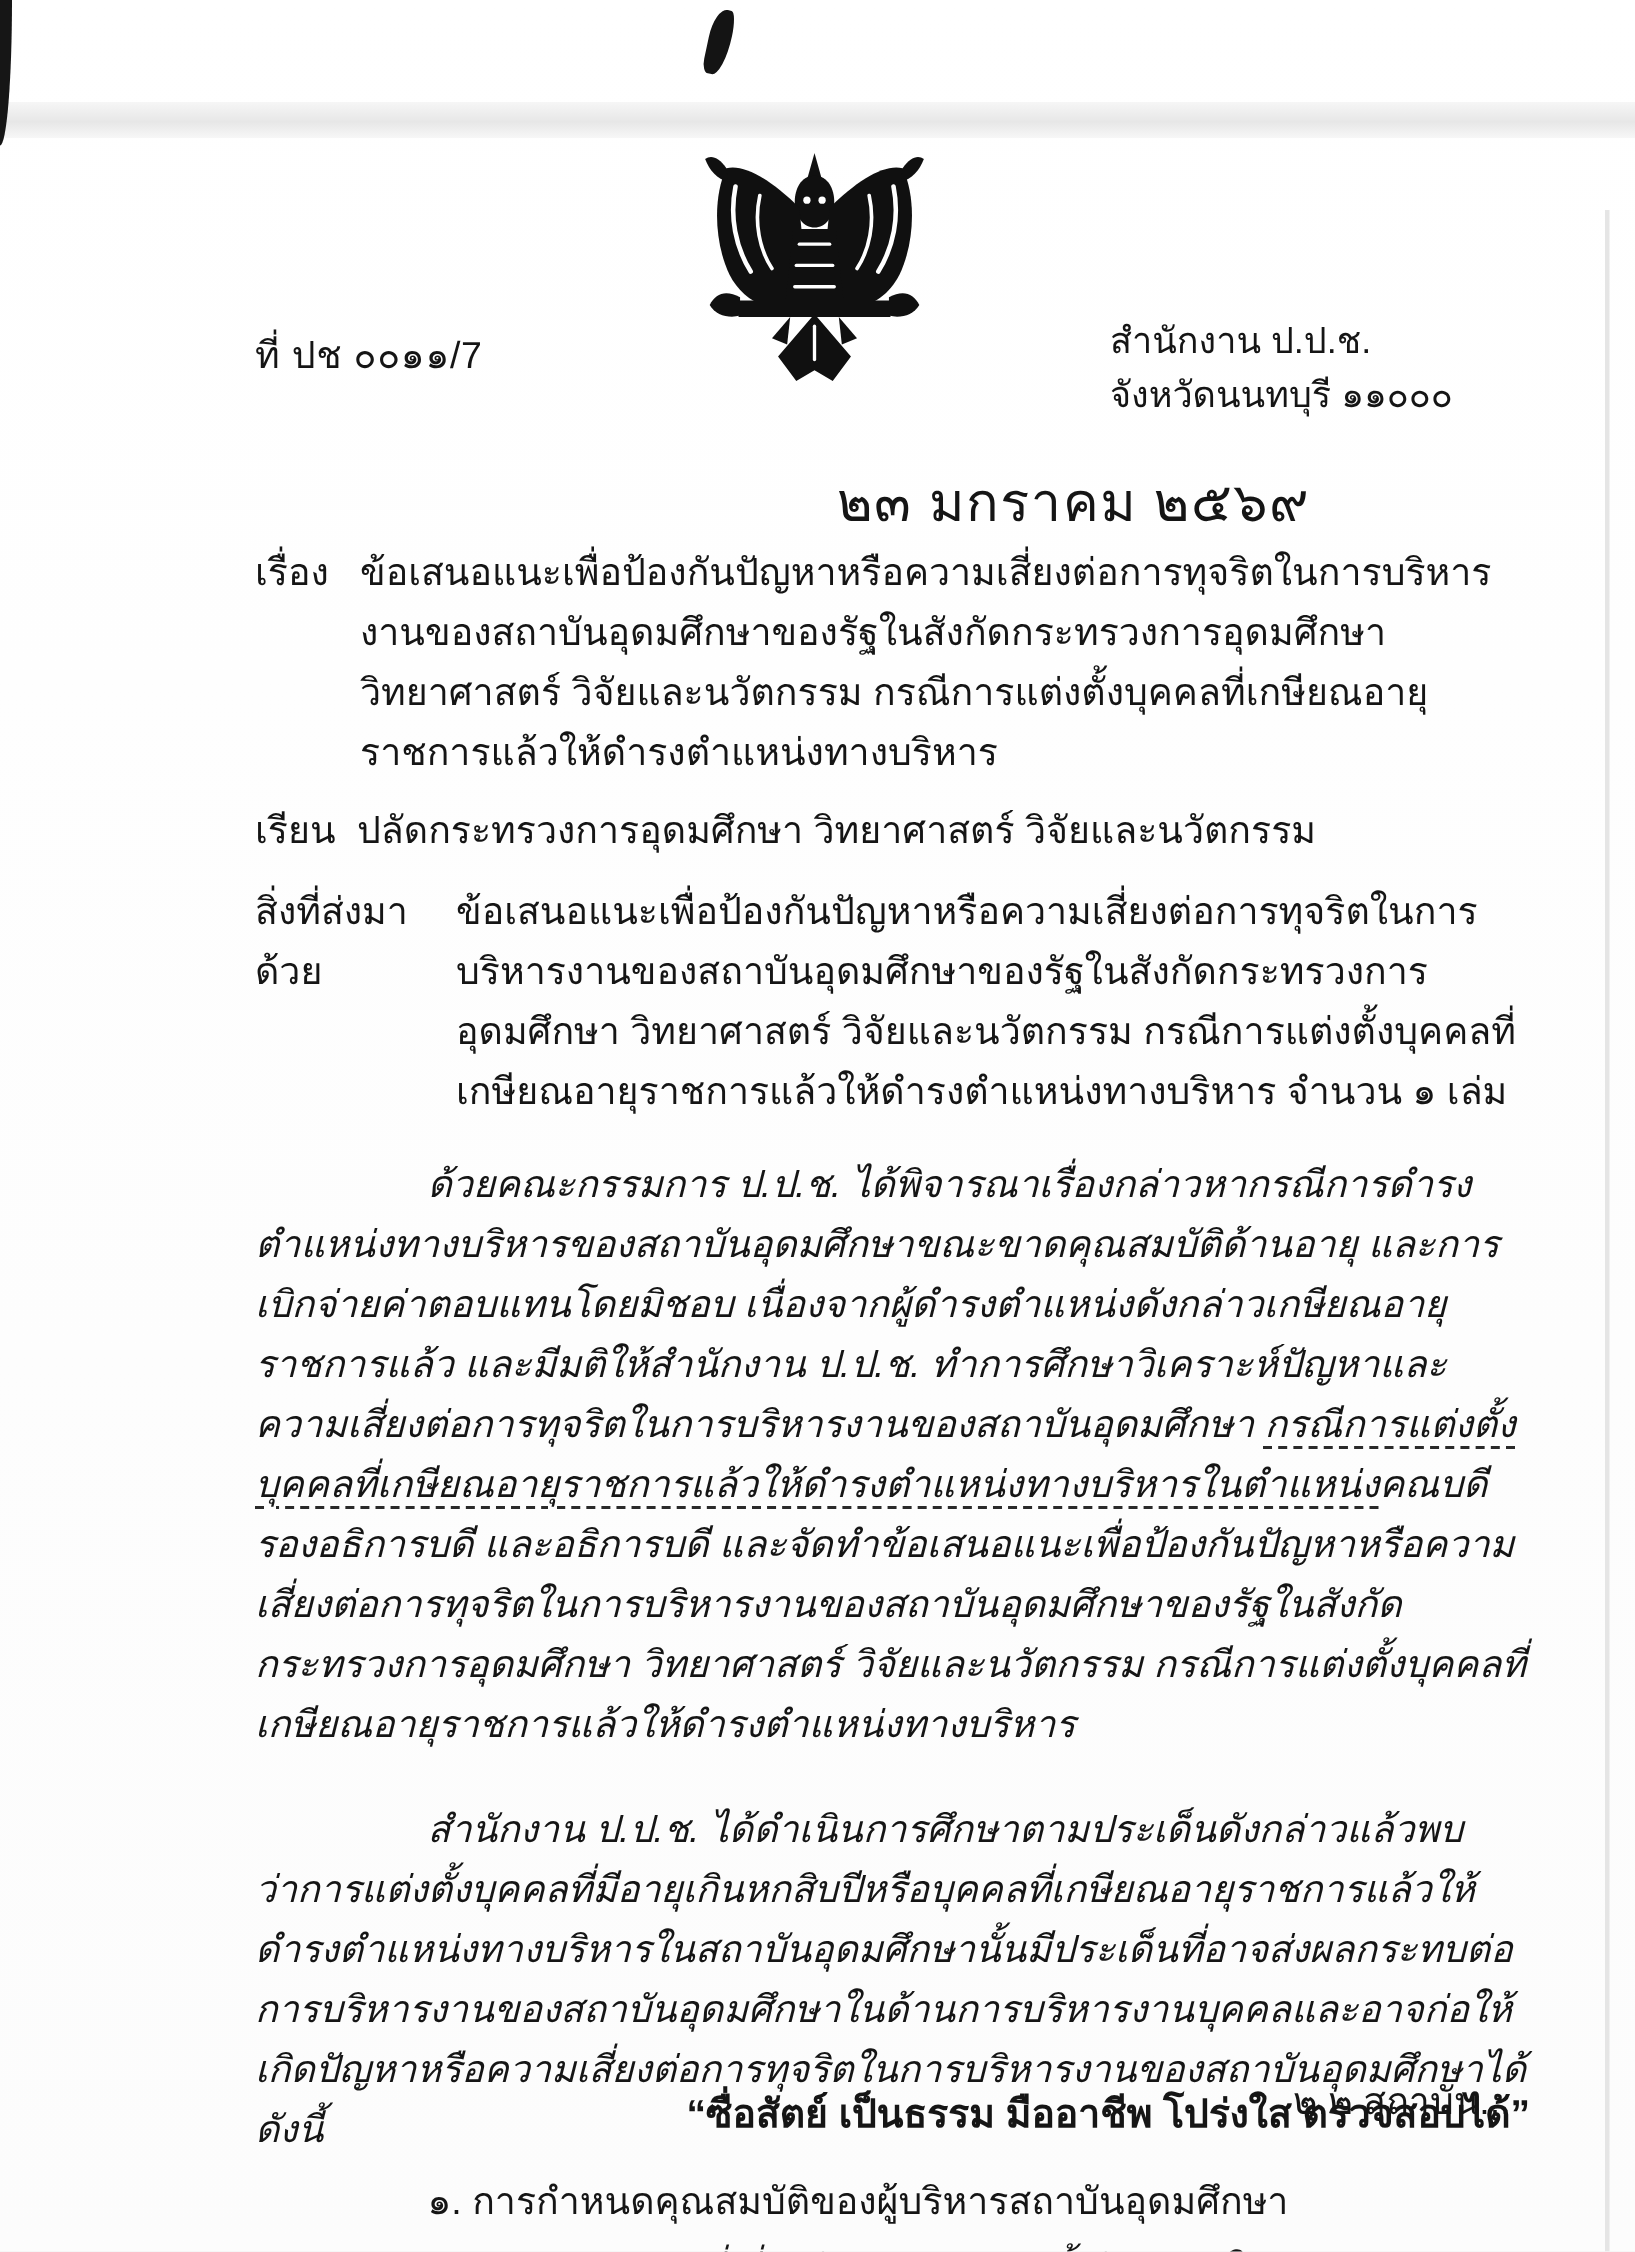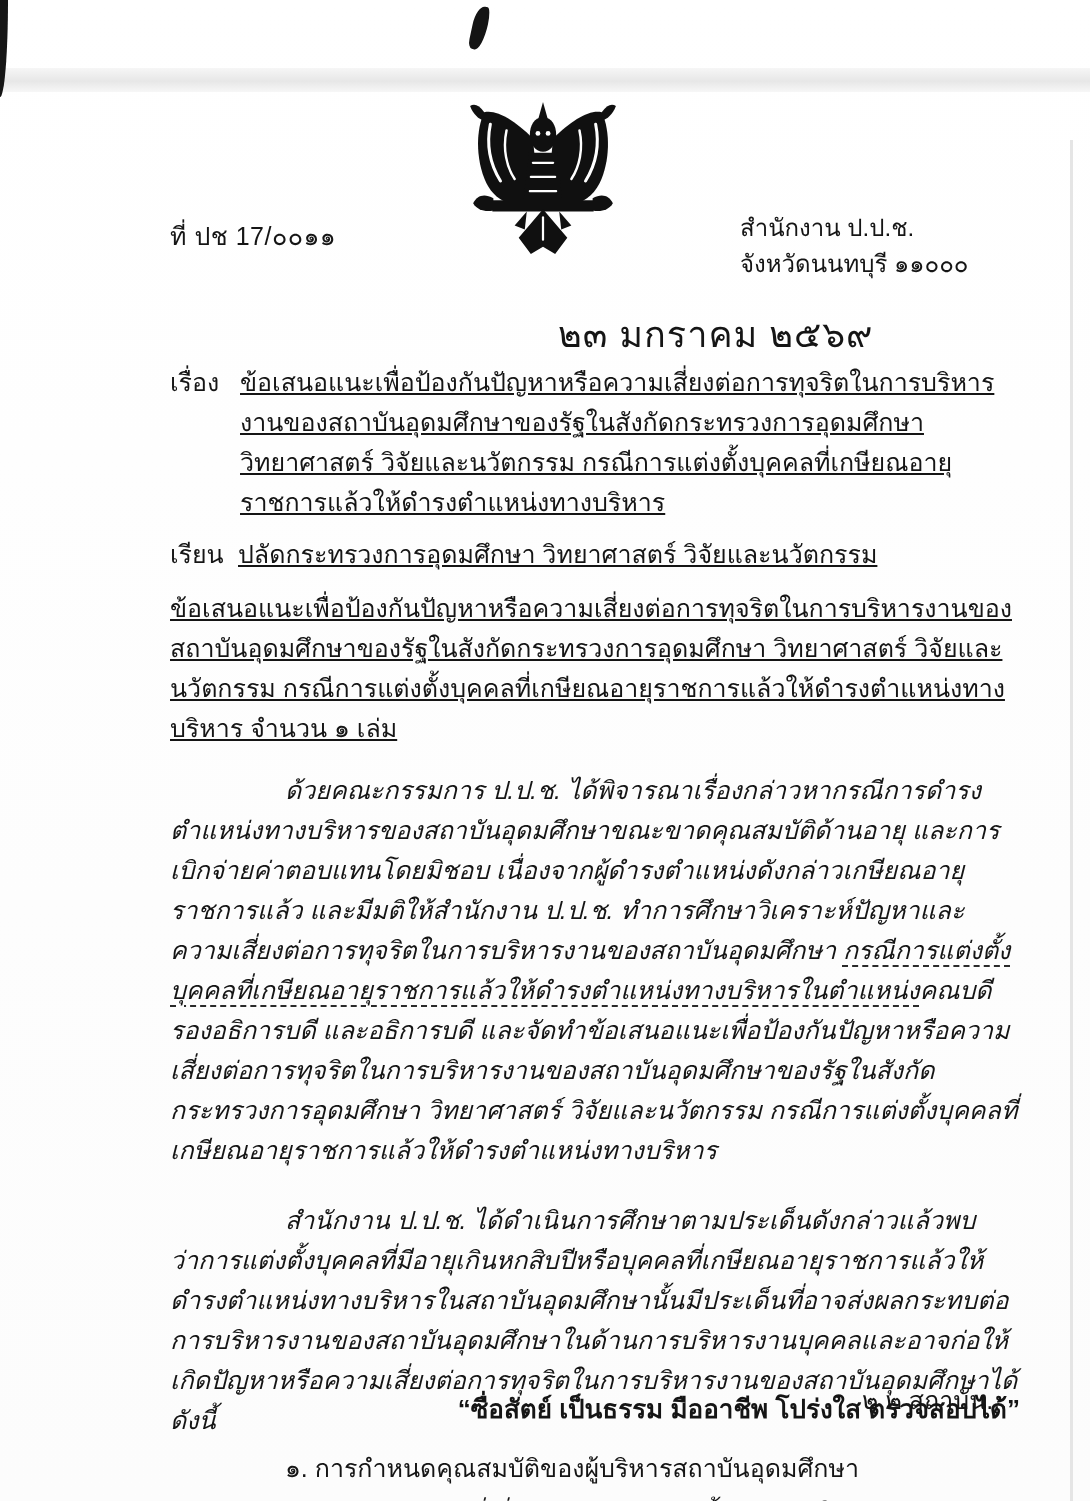--- a/index.html
+++ b/index.html
@@ -43,21 +43,21 @@
   .content{
     position:absolute;left:170px;top:362px;width:851px;
     font-size:25px;line-height:40px;text-align:left;
   }
   .row{display:flex;margin:0 0 12px 0;}
   .row .label{flex:0 0 auto;}
   .subject-row .label{width:70px;}
   .to-row .label{width:68px;}
   .to-row{margin-bottom:14px;}
   .enclosure-row .label{width:134px;}
-  .row .value{flex:1 1 auto;text-decoration:underline;}
+  .row .value{flex:1 1 auto;}
   p.para{margin:22px 0 0 0;text-indent:115px;font-style:italic;}
   p.para.gap-lg{margin-top:30px;}
   p.para-sub{text-indent:155px;margin-top:6px;}
   p.heading{margin:8px 0 0 115px;}
   .udash{
     text-decoration:underline dashed #2a2a2a;
     text-decoration-thickness:1.5px;
     text-underline-offset:6px;
   }
   
@@ -102,21 +102,21 @@
         <path d="M66 62 L86 62" stroke-width="2.2"></path>
         <path d="M64 76 L88 76" stroke-width="2.2"></path>
         <path d="M63 90 L89 90" stroke-width="2.2"></path>
         <path d="M76 116 L76 138" stroke-width="2.2"></path>
       </g>
       <circle cx="71" cy="33" r="2.4" fill="#ffffff"></circle>
       <circle cx="81" cy="33" r="2.4" fill="#ffffff"></circle>
     </svg>
   </div>
 
-  <div class="doc-no">ที่ ปช 17/๐๐๑๑</div>
+  <div class="doc-no">ที่ ปช ๐๐๑๑/7</div>
 
   <div class="sender">
     <div>สำนักงาน ป.ป.ช.</div>
     <div>จังหวัดนนทบุรี ๑๑๐๐๐</div>
   </div>
 
   <div class="date">๒๓ มกราคม ๒๕๖๙</div>
 
   <div class="content">
 
@@ -124,20 +124,21 @@
       <div class="label">เรื่อง</div>
       <div class="value">ข้อเสนอแนะเพื่อป้องกันปัญหาหรือความเสี่ยงต่อการทุจริตในการบริหารงานของสถาบันอุดมศึกษาของรัฐในสังกัดกระทรวงการอุดมศึกษา วิทยาศาสตร์ วิจัยและนวัตกรรม กรณีการแต่งตั้งบุคคลที่เกษียณอายุราชการแล้วให้ดำรงตำแหน่งทางบริหาร</div>
     </div>
 
     <div class="row to-row">
       <div class="label">เรียน</div>
       <div class="value">ปลัดกระทรวงการอุดมศึกษา วิทยาศาสตร์ วิจัยและนวัตกรรม</div>
     </div>
 
     <div class="row enclosure-row">
+      <div class="label">สิ่งที่ส่งมาด้วย</div>
       <div class="value">ข้อเสนอแนะเพื่อป้องกันปัญหาหรือความเสี่ยงต่อการทุจริตในการบริหารงานของสถาบันอุดมศึกษาของรัฐในสังกัดกระทรวงการอุดมศึกษา วิทยาศาสตร์ วิจัยและนวัตกรรม กรณีการแต่งตั้งบุคคลที่เกษียณอายุราชการแล้วให้ดำรงตำแหน่งทางบริหาร จำนวน ๑ เล่ม</div>
     </div>
 
     <p class="para"><span>ด้วยคณะกรรมการ ป.ป.ช. ได้พิจารณาเรื่องกล่าวหากรณีการดำรงตำแหน่งทางบริหารของสถาบันอุดมศึกษาขณะขาดคุณสมบัติด้านอายุ และการเบิกจ่ายค่าตอบแทนโดยมิชอบ เนื่องจากผู้ดำรงตำแหน่งดังกล่าวเกษียณอายุราชการแล้ว และมีมติให้สำนักงาน ป.ป.ช. ทำการศึกษาวิเคราะห์ปัญหาและความเสี่ยงต่อการทุจริตในการบริหารงานของสถาบันอุดมศึกษา </span><span class="udash">กรณีการแต่งตั้งบุคคลที่เกษียณอายุราชการแล้วให้ดำรงตำแหน่งทางบริหารในตำแหน่ง</span><span>คณบดี รองอธิการบดี และอธิการบดี และจัดทำข้อเสนอแนะเพื่อป้องกันปัญหาหรือความเสี่ยงต่อการทุจริตในการบริหารงานของสถาบันอุดมศึกษาของรัฐในสังกัดกระทรวงการอุดมศึกษา วิทยาศาสตร์ วิจัยและนวัตกรรม กรณีการแต่งตั้งบุคคลที่เกษียณอายุราชการแล้วให้ดำรงตำแหน่งทางบริหาร</span></p>
 
     <p class="para gap-lg">สำนักงาน ป.ป.ช. ได้ดำเนินการศึกษาตามประเด็นดังกล่าวแล้วพบว่าการแต่งตั้งบุคคลที่มีอายุเกินหกสิบปีหรือบุคคลที่เกษียณอายุราชการแล้วให้ดำรงตำแหน่งทางบริหารในสถาบันอุดมศึกษานั้นมีประเด็นที่อาจส่งผลกระทบต่อการบริหารงานของสถาบันอุดมศึกษาในด้านการบริหารงานบุคคลและอาจก่อให้เกิดปัญหาหรือความเสี่ยงต่อการทุจริตในการบริหารงานของสถาบันอุดมศึกษาได้ ดังนี้</p>
 
     <p class="heading">๑. การกำหนดคุณสมบัติของผู้บริหารสถาบันอุดมศึกษา</p>
     <p class="para para-sub">กฎหมายหลักที่เกี่ยวข้องกับการแต่งตั้งผู้บริหารในสถาบันอุดมศึกษา ได้แก่ พระราชบัญญัติระเบียบข้าราชการพลเรือนในสถาบันอุดมศึกษา พ.ศ. ๒๕๔๗ และที่แก้ไขเพิ่มเติม และพระราชบัญญัติจัดตั้งสถาบันอุดมศึกษา ไม่ได้บัญญัติคุณสมบัติเกี่ยวกับสถานะและอายุของบุคคลที่จะได้รับการแต่งตั้งให้ดำรงตำแหน่งผู้บริหารสถาบันอุดมศึกษาให้มีความชัดเจน ทำให้เกิดปัญหาการตีความและข้อถกเถียงทางกฎหมาย อันนำไปสู่การกล่าวหา/ร้องเรียน และการฟ้องร้องเป็นคดีความต่อศาลปกครอง</p>
 

